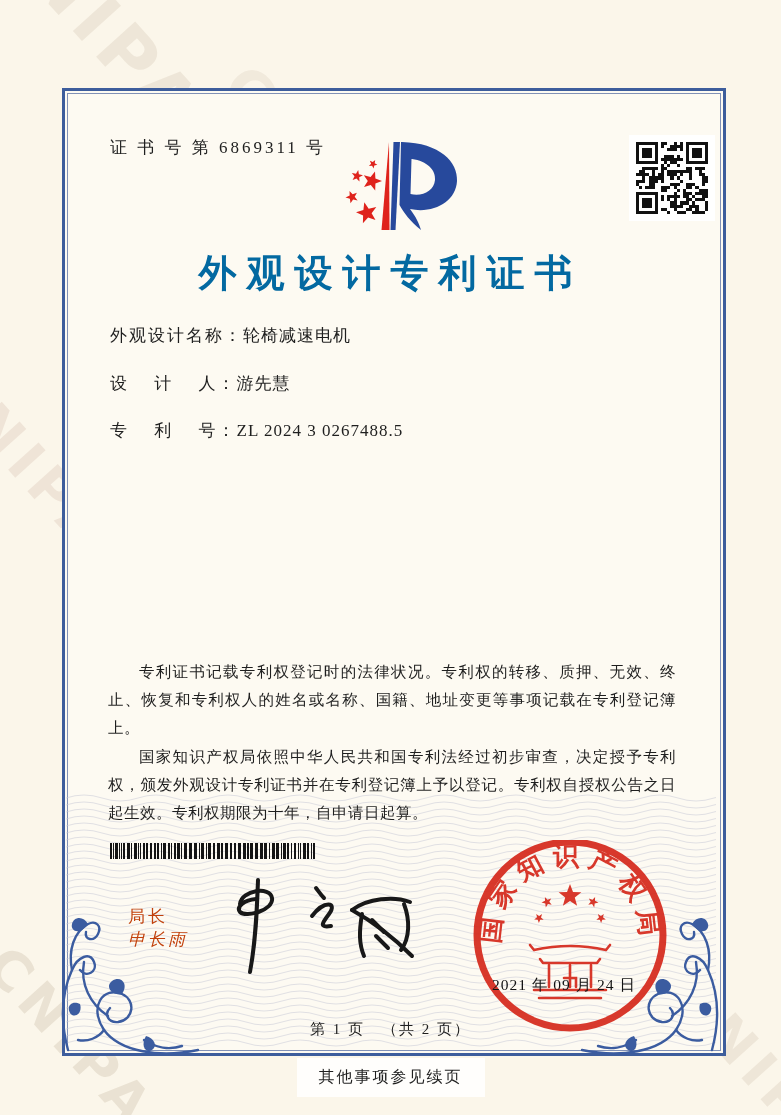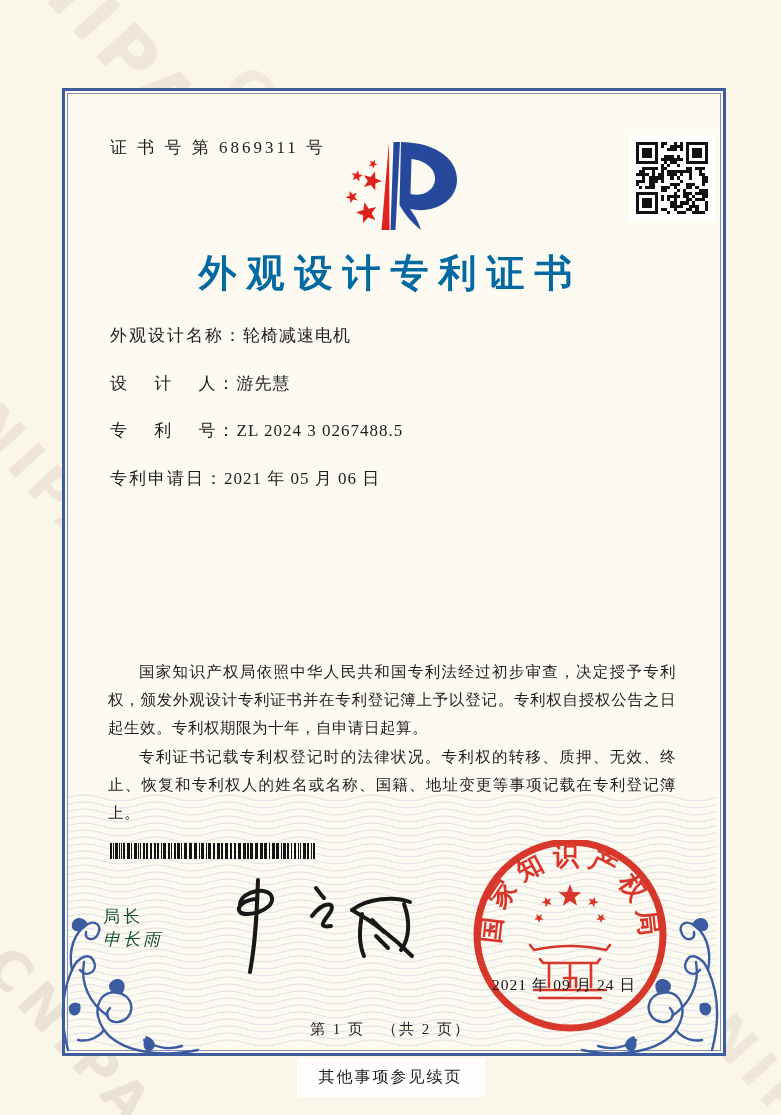--- a/index.html
+++ b/index.html
@@ -43,23 +43,23 @@
   .frow .val{letter-spacing:1px;}
   .grant-row{position:absolute;left:110px;top:623px;width:580px;font-size:17px;white-space:nowrap;}
   .grant-no{position:absolute;left:295px;top:0;}
 
   .body-text{position:absolute;left:108px;top:658px;width:568px;
              font-size:15.5px;line-height:1.82;text-align:justify;letter-spacing:0.5px;}
   .body-text p{margin:0;text-indent:2em;}
 
   .barcode{position:absolute;left:110px;top:843px;width:206px;height:16px;}
 
-  .officer{position:absolute;left:103px;top:905px;
+  .officer{position:absolute;left:128px;top:905px;
            font-family:"Liberation Sans","DejaVu Sans",sans-serif;
-           font-size:17px;letter-spacing:3px;color:#14532d;}
+           font-size:17px;letter-spacing:3px;color:#c2410c;}
   .officer .name{font-style:italic;}
   .signature{position:absolute;left:212px;top:868px;width:220px;height:115px;}
 
   .seal{position:absolute;left:464px;top:840px;width:212px;height:192px;z-index:3;}
   .seal-date{position:absolute;left:492px;top:975px;font-size:15.5px;letter-spacing:1px;
              color:#121212;z-index:4;white-space:nowrap;}
 
   .page-info{position:absolute;left:0;top:1020px;width:781px;text-align:center;
              font-size:15px;letter-spacing:2px;z-index:3;}
   .cont-note{position:absolute;left:50%;top:1058px;transform:translateX(-50%);
@@ -373,29 +373,26 @@
     <div class="fields">
       <div class="frow">
         <span class="lab">外观设计名称：</span><span class="val">轮椅减速电机</span>
       </div>
       <div class="frow">
         <span class="lab">设　 计　 人：</span><span class="val">游先慧</span>
       </div>
       <div class="frow">
         <span class="lab">专　 利　 号：</span><span class="val">ZL 2024 3 0267488.5</span>
       </div>
-      <div class="frow">
-        <span class="lab">专利申请日：</span><span class="val">2021 年 05 月 06 日</span>
-      </div>
     </div>
 
 
     <div class="body-text">
+      <p>专利证书记载专利权登记时的法律状况。专利权的转移、质押、无效、终止、恢复和专利权人的姓名或名称、国籍、地址变更等事项记载在专利登记簿上。</p>
       <p>国家知识产权局依照中华人民共和国专利法经过初步审查，决定授予专利权，颁发外观设计专利证书并在专利登记簿上予以登记。专利权自授权公告之日起生效。专利权期限为十年，自申请日起算。</p>
-      <p>专利证书记载专利权登记时的法律状况。专利权的转移、质押、无效、终止、恢复和专利权人的姓名或名称、国籍、地址变更等事项记载在专利登记簿上。</p>
     </div>
 
     <svg class="barcode" viewBox="0 0 206 16" preserveAspectRatio="none">
         <rect x="0" y="0" width="2" height="16" fill="#141414"></rect>
         <rect x="3" y="0" width="1" height="16" fill="#141414"></rect>
         <rect x="5" y="0" width="3" height="16" fill="#141414"></rect>
         <rect x="9" y="0" width="1" height="16" fill="#141414"></rect>
         <rect x="11" y="0" width="1" height="16" fill="#141414"></rect>
         <rect x="13" y="0" width="2" height="16" fill="#141414"></rect>
         <rect x="17" y="0" width="3" height="16" fill="#141414"></rect>

